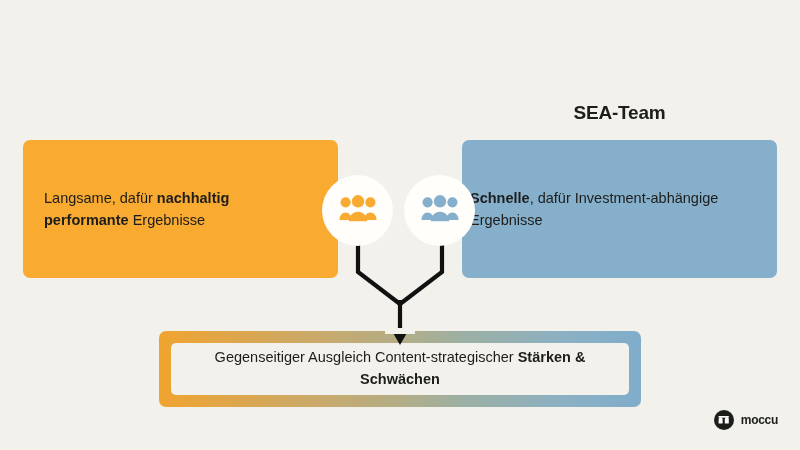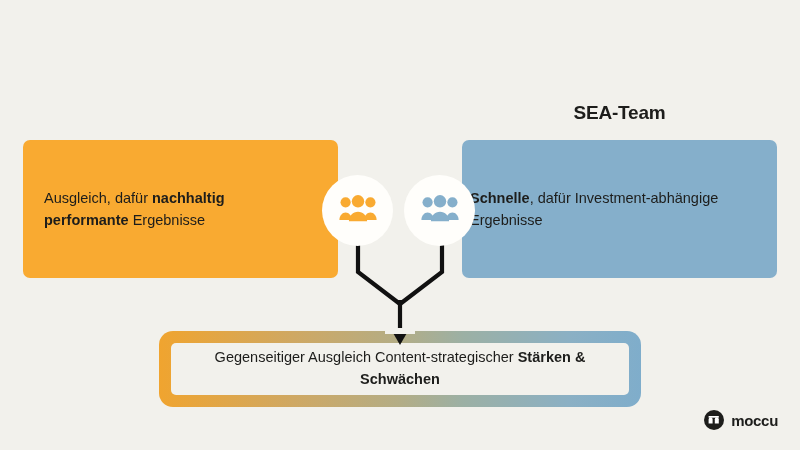--- a/index.html
+++ b/index.html
@@ -106,21 +106,21 @@
     z-index: 2;
   }
 
   
   #outcome-box {
     position: absolute;
     left: 159px;
     top: 331px;
     width: 482px;
     height: 76px;
-    border-radius: 14px;
+    border-radius: 7px;
     padding: 12px;
     box-sizing: border-box;
     background: linear-gradient(90deg, #f0a42f 0%, #cfa863 28%, #b3ad86 50%, #9cb0a4 63%, #8bb0c4 85%, #7fadcb 100%);
     z-index: 1;
   }
   #outcome-box-inner {
     width: 100%;
     height: 100%;
     border-radius: 5px;
     background: #f2f1ec;
@@ -157,34 +157,34 @@
     display: flex;
     align-items: center;
     gap: 7px;
   }
   #brand-mark {
     width: 20px;
     height: 20px;
     display: block;
   }
   #brand-name {
-    font-size: 15px;
+    font-size: 12px;
     font-weight: bold;
     letter-spacing: -0.3px;
     color: #1d1d1b;
   }
 </style>
 </head>
 <body style="background: rgb(242, 241, 236);">
 
 <div id="stage">
 
 
   <div id="seo-panel" class="panel" style="background: rgb(249, 170, 49);">
-    <div class="panel-text"><span>Ausgleich, dafür </span><b>nachhaltig performante</b><span> Ergebnisse</span></div>
+    <div class="panel-text"><span>Langsame, dafür </span><b>nachhaltig performante</b><span> Ergebnisse</span></div>
   </div>
 
   <div id="sea-heading" class="col-heading">SEA-Team</div>
   <div id="sea-panel" class="panel" style="background: rgb(133, 175, 203);">
     <div class="panel-text"><b>Schnelle</b><span>, dafür Investment-abhängige Ergebnisse</span></div>
   </div>
 
   <div id="seo-icon-circle" class="icon-circle">
     <span>
       <svg width="38" height="27" viewBox="0 0 38 27" aria-hidden="true">

